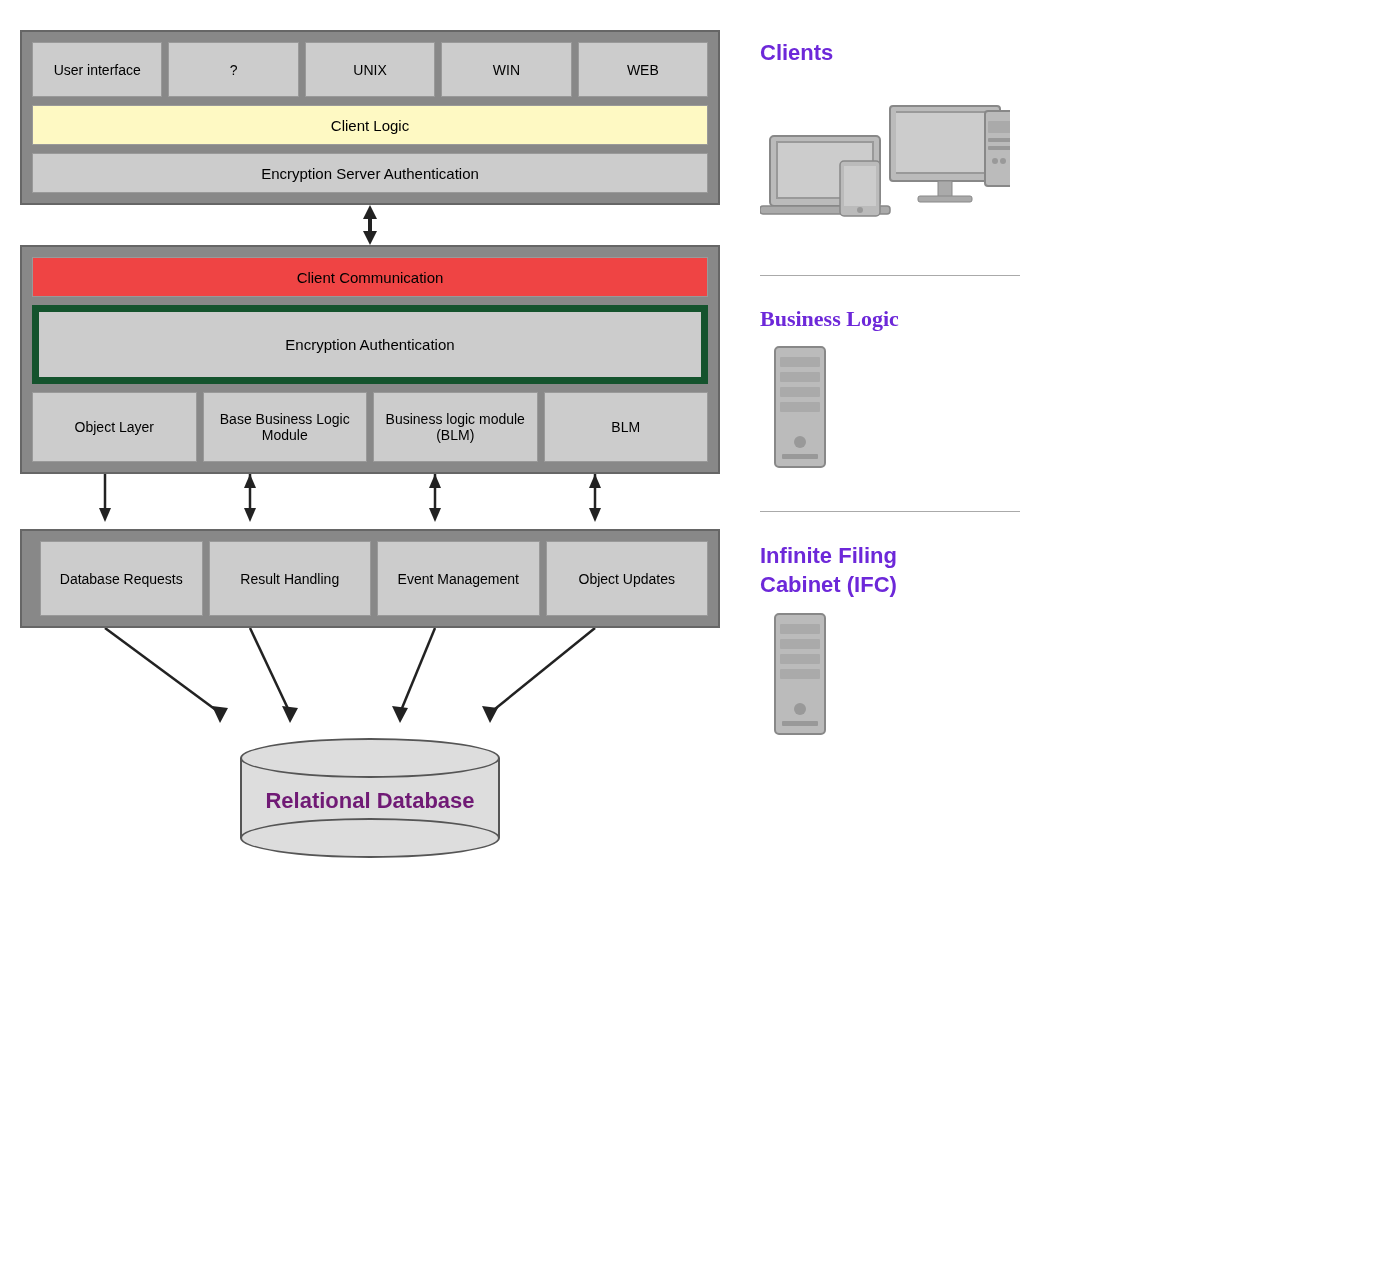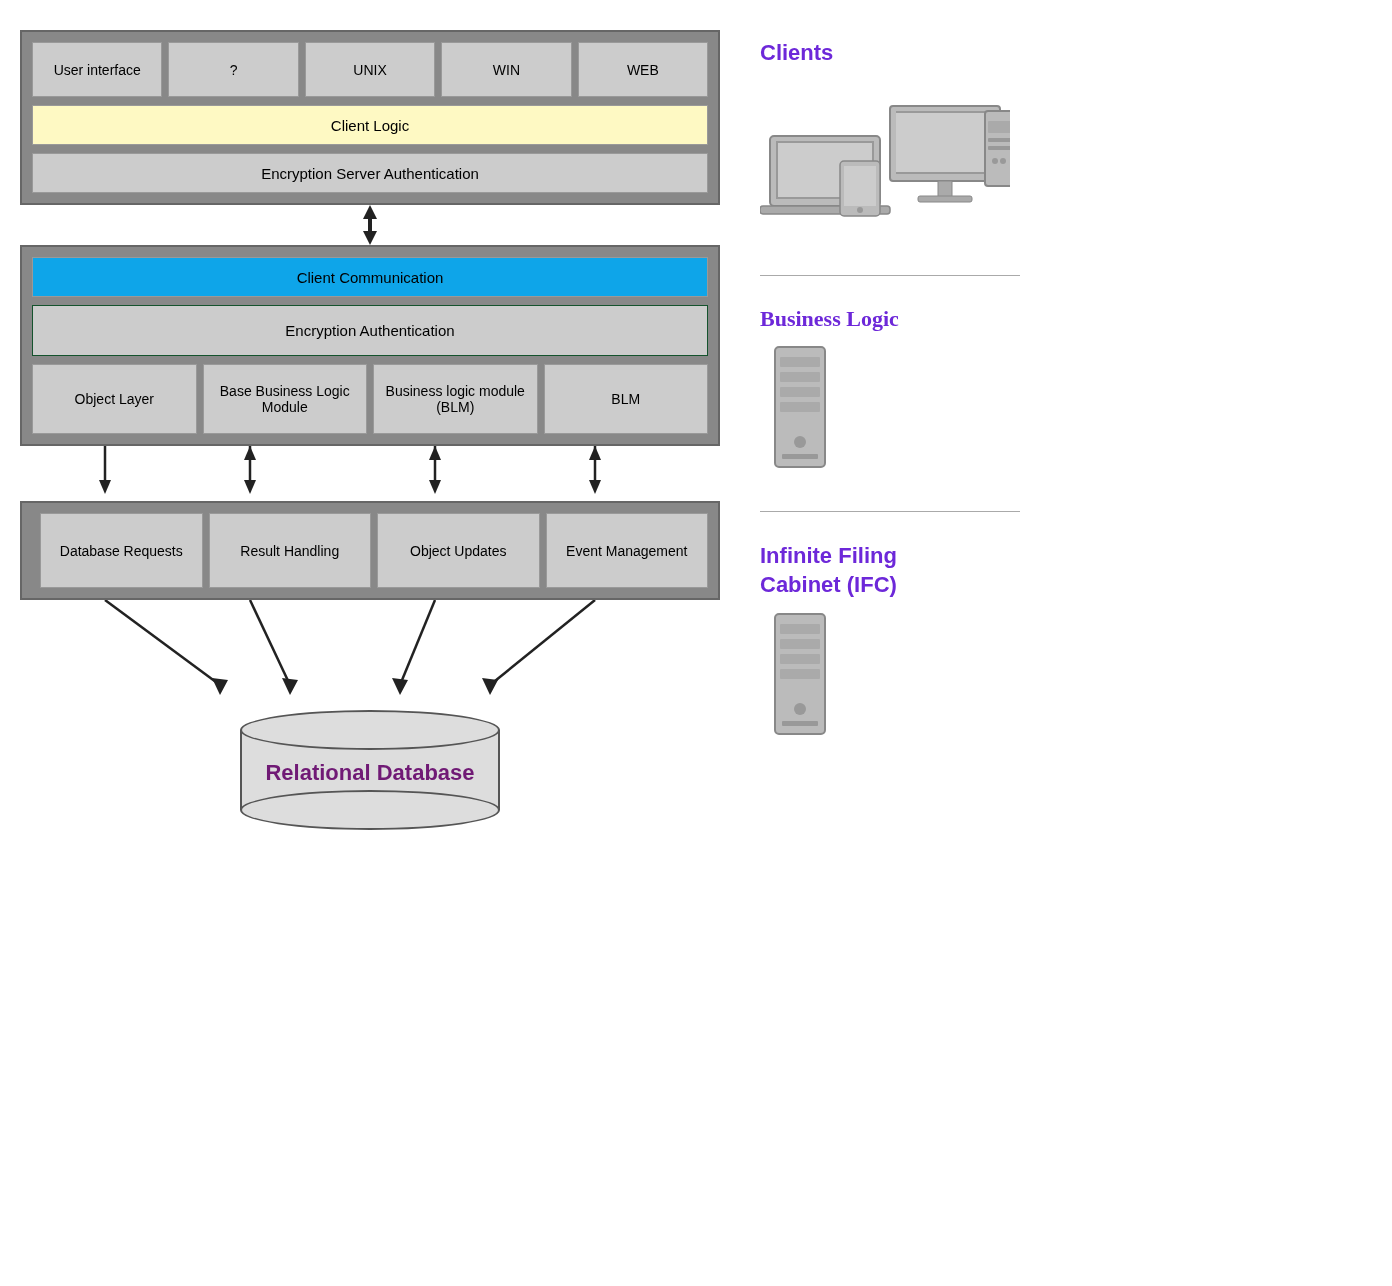--- a/index.html
+++ b/index.html
@@ -97,36 +97,36 @@
     }
 
     
     .business-layer {
       background: #888;
       border: 2px solid #666;
       padding: 10px;
     }
 
     .biz-client-comm {
-      background: #0ea5e9;
+      background: #ef4444;
       border: 1px solid #999;
       padding: 10px;
       text-align: center;
       font-size: 15px;
       margin-bottom: 8px;
       min-height: 40px;
       display: flex;
       align-items: center;
       justify-content: center;
     }
 
     .biz-encrypt-auth {
       background: #ccc;
-      border: 1px solid #14532d;
-      padding: 16px;
+      border: 7px solid #14532d;
+      padding: 24px;
       text-align: left;
       font-size: 15px;
       margin-bottom: 8px;
       min-height: 40px;
       display: flex;
       align-items: center;
       justify-content: center;
     }
 
     .biz-bottom-row {
@@ -340,24 +340,24 @@
 
     <div class="ifc-layer">
       <div class="ifc-row">
         <div class="ifc-box">
           <span>Database Requests</span>
         </div>
         <div class="ifc-box">
           <span>Result Handling</span>
         </div>
         <div class="ifc-box">
+          <span>Event Management</span>
+        </div>
+        <div class="ifc-box">
           <span>Object Updates</span>
-        </div>
-        <div class="ifc-box">
-          <span>Event Management</span>
         </div>
       </div>
     </div>
 
     <div style="height:110px; position:relative; width:680px;">
       <svg width="680" height="110" viewBox="0 0 680 110" style="position:absolute;top:0;left:0;">
 
         <line x1="85" y1="0" x2="200" y2="85" stroke="#222" stroke-width="2.5"></line>
         <polygon points="200,95 192,78 208,80" fill="#222" transform="rotate(0)"></polygon>
 

